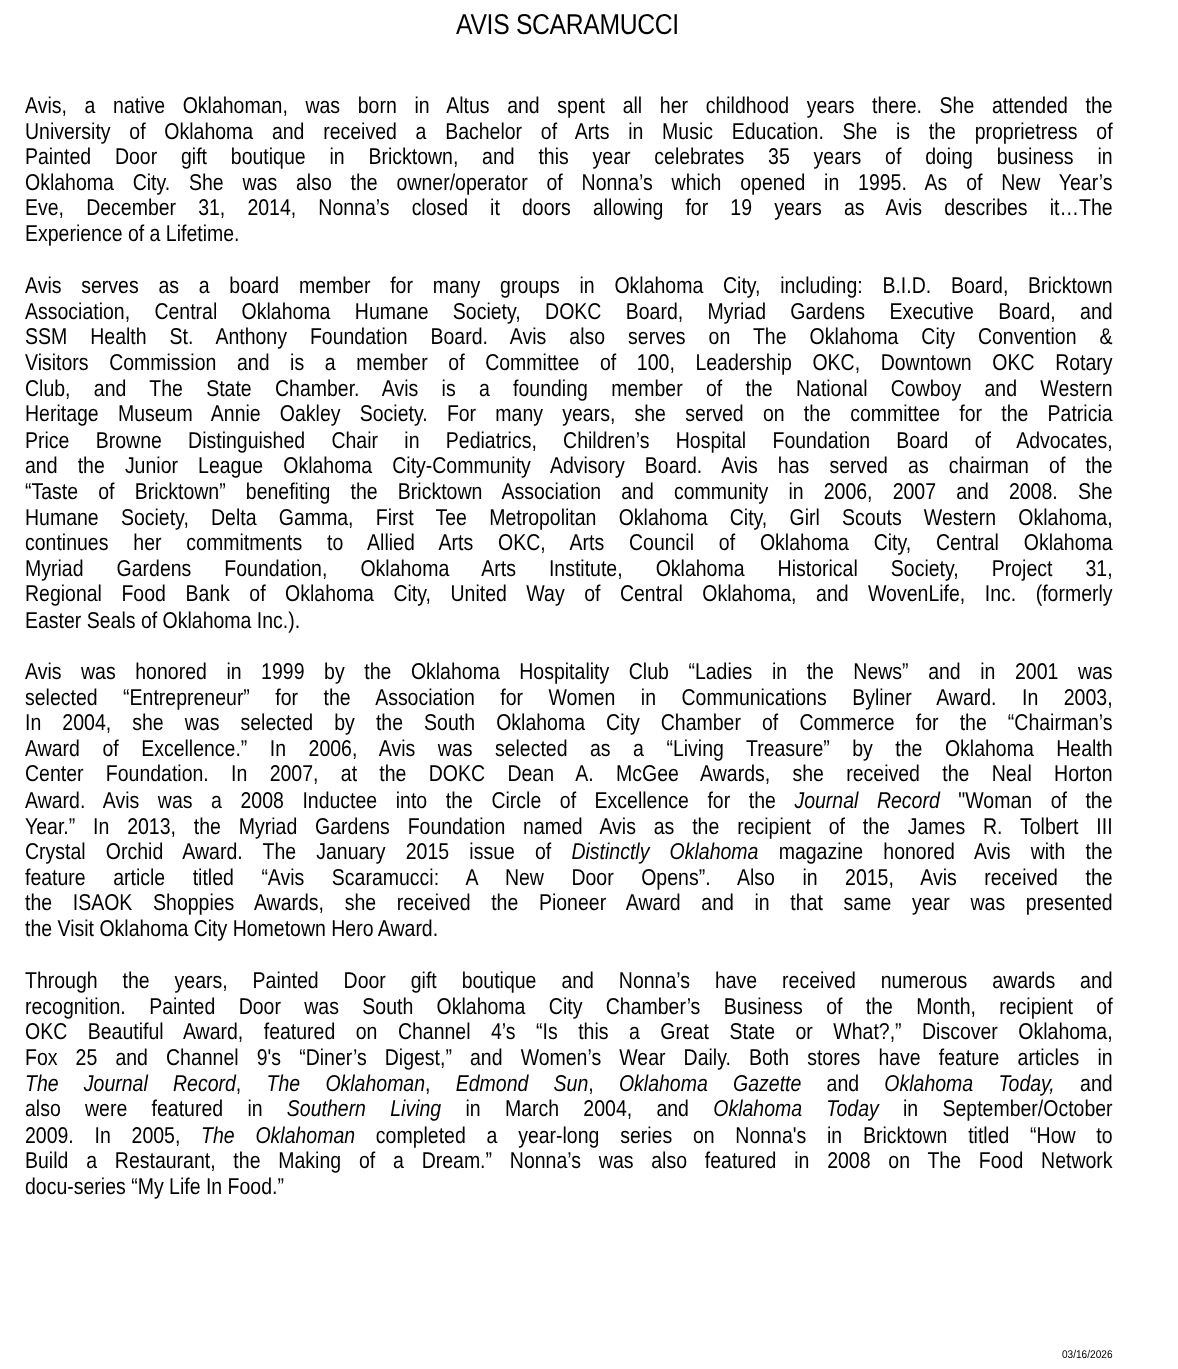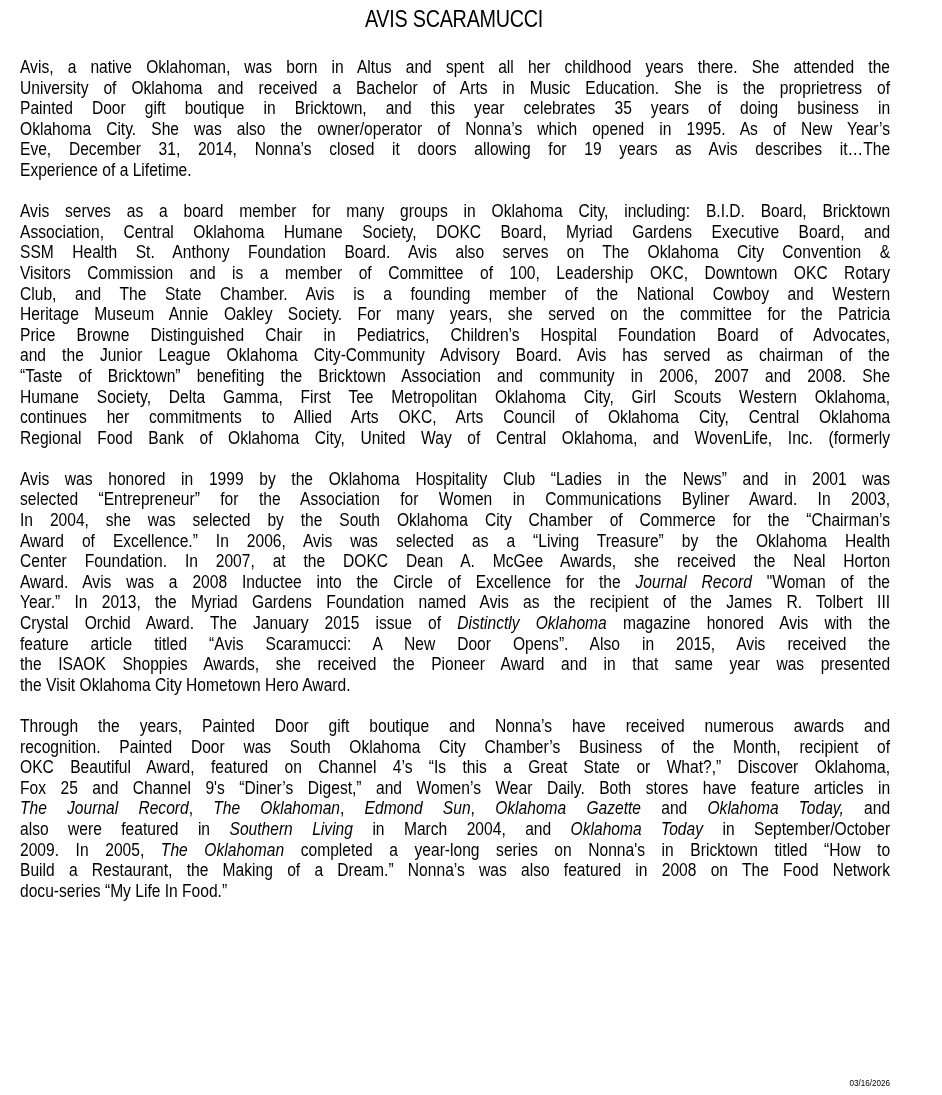--- a/index.html
+++ b/index.html
@@ -6,21 +6,21 @@
     body {
       width: 942px; height: 1095px; position: relative; overflow: hidden;
       font-family: "Liberation Sans", sans-serif; color: #000000;
     }
     .title {
       position: absolute; top: 6px; left: 0; width: 908px;
       text-align: center; font-size: 23px; letter-spacing: -0.3px;
       transform: scaleX(0.86); transform-origin: center top;
     }
     .doc {
-      position: absolute; top: 57px; left: 20px; width: 870px;
+      position: absolute; top: 74px; left: 20px; width: 870px;
     }
     .para { margin: 0 0 20.6px 0; }
     .line {
       display: block; height: 20.6px; line-height: 20.6px;
       font-size: 18.3px; white-space: nowrap; position: relative;
     }
     .line .inner {
       display: block; width: 1020px; transform: scaleX(0.853); transform-origin: left top;
       text-align: justify; text-align-last: justify;
     }
@@ -85,21 +85,27 @@
       <span class="line">
         <span class="inner"><span>“Taste of Bricktown” benefiting the Bricktown Association and community in 2006, 2007 and 2008.  She</span></span>
       </span>
       <span class="line">
         <span class="inner"><span>Humane Society, Delta Gamma, First Tee Metropolitan Oklahoma City, Girl Scouts Western Oklahoma,</span></span>
       </span>
       <span class="line">
         <span class="inner"><span>continues her commitments to Allied Arts OKC, Arts Council of Oklahoma City, Central Oklahoma</span></span>
       </span>
       <span class="line">
+        <span class="inner"><span>Myriad Gardens Foundation, Oklahoma Arts Institute, Oklahoma Historical Society, Project 31,</span></span>
+      </span>
+      <span class="line">
         <span class="inner"><span>Regional Food Bank of Oklahoma City, United Way of Central Oklahoma, and WovenLife, Inc. (formerly</span></span>
+      </span>
+      <span class="line last">
+        <span class="inner"><span>Easter Seals of Oklahoma Inc.).</span></span>
       </span>
     </div>
     <div class="para">
       <span class="line">
         <span class="inner"><span>Avis was honored in 1999 by the Oklahoma Hospitality Club “Ladies in the News” and in 2001 was</span></span>
       </span>
       <span class="line">
         <span class="inner"><span>selected “Entrepreneur” for the Association for Women in Communications Byliner Award.  In 2003,</span></span>
       </span>
       <span class="line">

